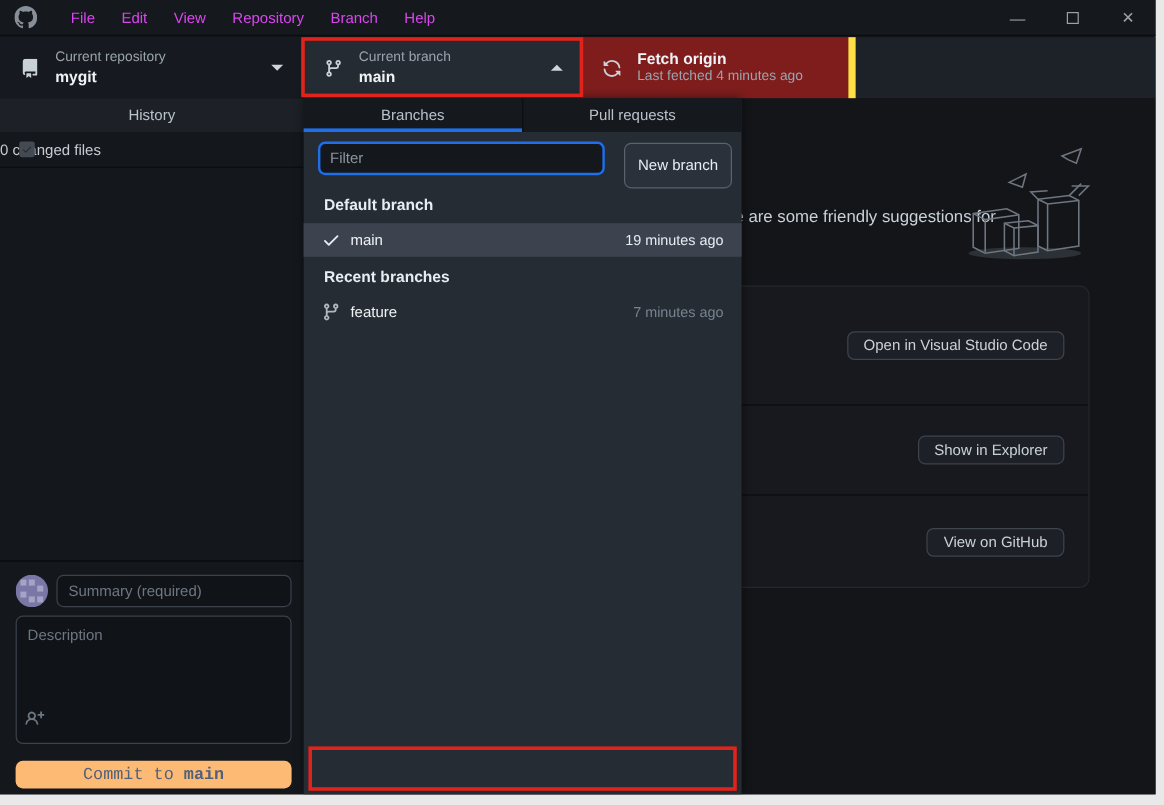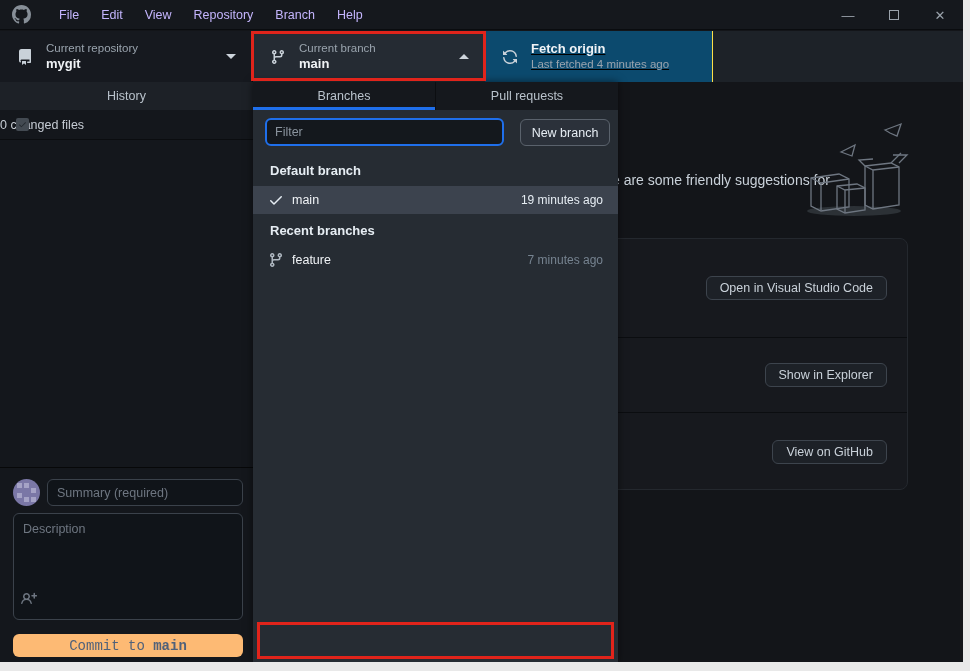--- a/index.html
+++ b/index.html
@@ -3,31 +3,31 @@
 <meta charset="utf-8">
 <style>
   * { margin:0; padding:0; box-sizing:border-box; }
   html,body { width:970px; height:671px; background:#e9e9e9; font-family:"Liberation Sans","DejaVu Sans",sans-serif; overflow:hidden; }
   .window { position:absolute; left:0; top:0; width:963px; height:662px; background:#131519; overflow:hidden; }
 
   
   .titlebar { position:absolute; left:0; top:0; width:963px; height:30px; background:#15181d; display:flex; align-items:center; border-bottom:1px solid #0a0c0f; }
   .gh-logo { width:19px; height:19px; margin-left:12px; flex:0 0 auto; }
   .menus { display:flex; margin-left:17px; }
-  .menu-item { color:#c4b5fd; font-size:12.5px; padding:7px 11px; cursor:default; }
+  .menu-item { color:#d946ef; font-size:12.5px; padding:7px 11px; cursor:default; }
   .win-controls { position:absolute; right:0; top:0; height:30px; display:flex; }
   .win-btn { width:46px; height:30px; display:flex; align-items:center; justify-content:center; color:#9aa2ab; font-size:13px; }
   .win-btn .maxbox { width:10px; height:10px; border:1px solid #9aa2ab; }
 
   
   .toolbar { position:absolute; left:0; top:31px; width:963px; height:51px; background:#1d2228; }
   .tb-sec { position:absolute; top:0; height:51px; display:flex; align-items:center; }
   .tb-repo { left:0; width:253px; background:#16191f; border-right:1px solid #0a0c0e; }
   .tb-branch { left:253px; width:232px; background:#252b33; }
-  .tb-fetch { left:485px; width:228px; background:#0c4a6e; border-right:1px solid #fde047;text-decoration:underline; }
+  .tb-fetch { left:485px; width:228px; background:#7f1d1d; border-right:6px solid #fde047; }
   .tb-icon { width:16px; height:16px; margin-left:17px; flex:0 0 auto; }
   .tb-text { margin-left:13px; line-height:1.25; }
   .tb-label { font-size:11.5px; color:#9aa4ae; }
   .tb-value { font-size:13px; color:#f0f3f6; font-weight:bold; }
   .tb-sub { font-size:11.5px; color:#9aa4ae; }
   .caret { position:absolute; width:0; height:0; border-left:5px solid transparent; border-right:5px solid transparent; }
   .caret-down { right:16px; top:23px; border-top:5px solid #cdd4db; }
   .caret-up { right:16px; top:23px; border-bottom:5px solid #cdd4db; }
 
   
@@ -59,21 +59,21 @@
   .card-row:last-child { border-bottom:none; }
   .row1 { height:99px; } .row2 { height:75px; } .row3 { height:77px; }
   .sec-btn { position:absolute; right:20px; top:50%; transform:translateY(-50%); background:#1d2127; border:1px solid #3d444d; border-radius:6px; color:#c9d1d9; font-size:12.5px; padding:4px 13px; font-family:inherit; white-space:nowrap; }
 
   
   .dropdown { position:absolute; left:253px; top:82px; width:365px; height:580px; background:#262c33; z-index:10; box-shadow:0 0 8px rgba(0,0,0,.55); }
   .dropdown .tabbar { background:#15181d; }
   .dropdown .tab.sel { background:#15181d; }
   .filter-input { position:absolute; left:12px; top:36px; width:239px; height:28px; background:#14181d; border:2px solid #1f6feb; border-radius:6px; color:#c9d1d9; font-size:12.5px; padding:0 8px; font-family:inherit; }
   .filter-input::placeholder { color:#8b949e; opacity:1; }
-  .newbranch-btn { position:absolute; left:267px; top:37px; width:90px; height:27px; background:#2b313a; border:1px solid #5a626c; border-radius:6px; color:#e6edf3; font-size:12.5px; font-family:inherit; }
+  .newbranch-btn { position:absolute; left:267px; top:37px; width:90px; height:38px; background:#2b313a; border:1px solid #5a626c; border-radius:6px; color:#e6edf3; font-size:12.5px; font-family:inherit; }
   .list-header { position:absolute; left:17px; font-size:13px; font-weight:bold; color:#e6edf3; }
   .branch-row { position:absolute; left:0; width:365px; height:28px; display:flex; align-items:center; font-size:12.5px; color:#e6edf3; }
   .branch-row.sel { background:#3c434e; }
   .branch-row .row-icon { width:16px; height:16px; margin-left:15px; flex:0 0 auto; }
   .branch-name { margin-left:8px; color:#f0f3f6; }
   .branch-time { margin-left:auto; margin-right:15px; font-size:12px; }
   .time-light { color:#e6edf3; } .time-muted { color:#768390; }
   .panel-footer { position:absolute; left:0; bottom:0; width:365px; height:42px; border-top:1px solid #181c21; }
   .merge-btn { position:absolute; left:12px; top:8px; width:343px; height:25px; background:#2b313a; border:1px solid #5a626c; border-radius:6px; color:#e6edf3; font-size:12.5px; font-family:inherit; display:flex; align-items:center; justify-content:center; gap:7px; }
   .merge-btn b { color:#fff; }

